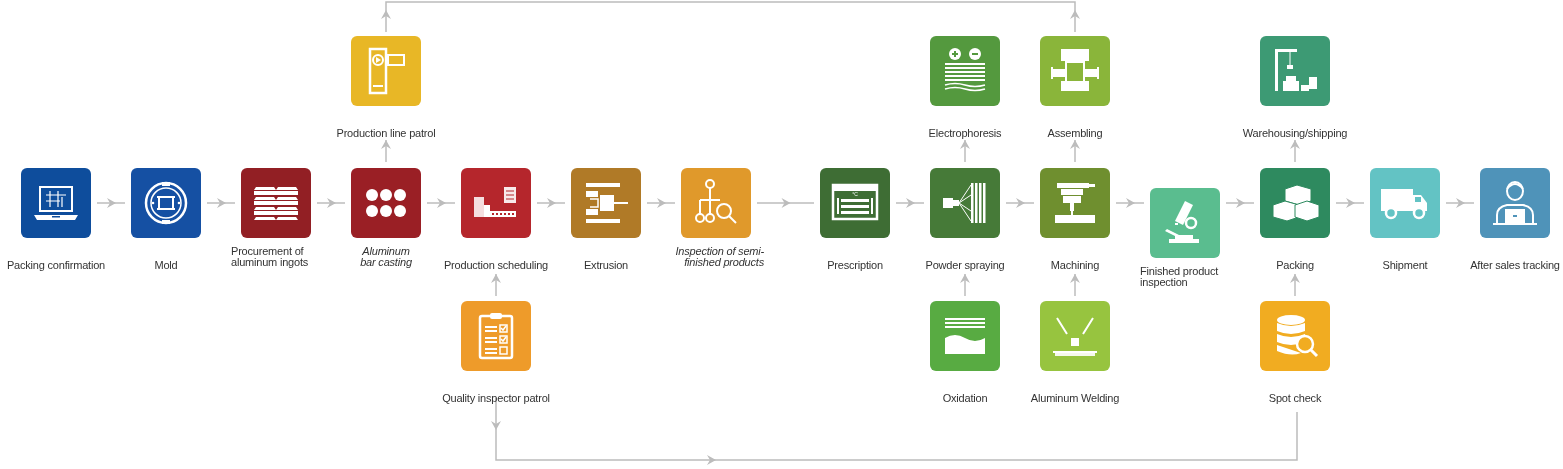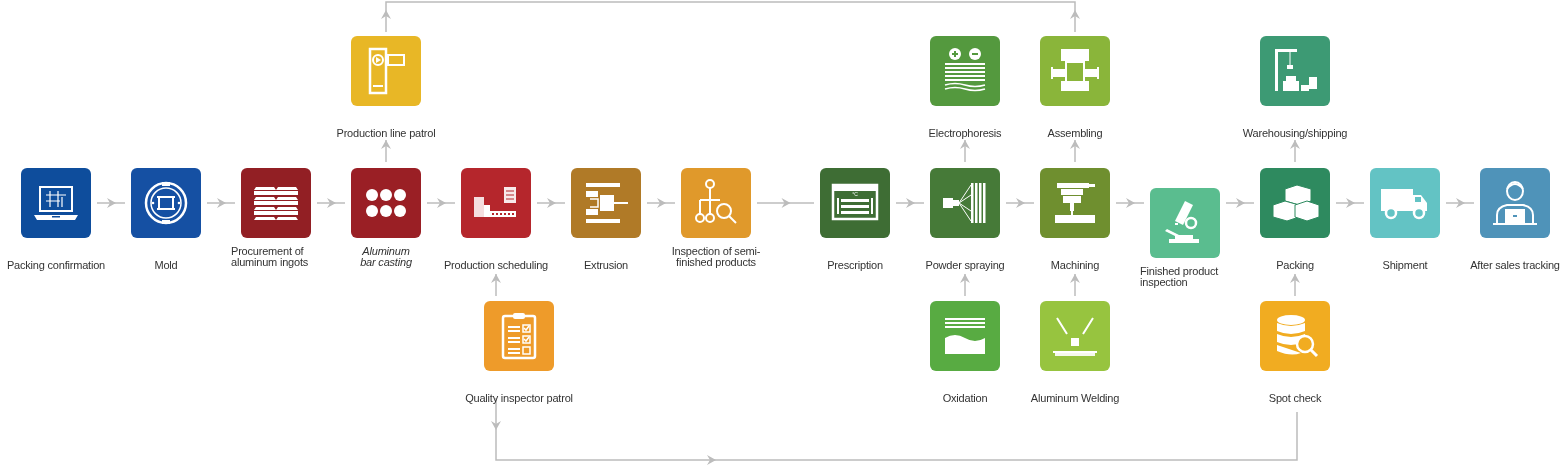--- a/index.html
+++ b/index.html
@@ -165,21 +165,21 @@
           <g stroke="#fff" stroke-width="2" fill="none">
             <circle cx="22" cy="9" r="4"></circle>
             <path d="M22 13v12M12 25h20M12 25v14M22 25v14"></path>
             <circle cx="12" cy="43" r="4"></circle>
             <circle cx="22" cy="43" r="4"></circle>
             <circle cx="36" cy="36" r="7"></circle>
             <path d="M41 41l7 7"></path>
           </g>
         </svg>
       </div>
-      <div class="lbl" style="width: 96px; margin: 8px auto 0px; text-align: center;">Inspection of semi-finished products</div>
+      <div class="lbl" style="width: 96px; margin: 8px auto 0px; text-align: right; font-style: italic;">Inspection of semi-finished products</div>
     </div>
     <div class="node" style="left: 800px; top: 168px;">
       <div class="box" style="background: rgb(62, 109, 52);">
         <svg viewBox="0 0 56 56">
           <rect x="6" y="10" width="44" height="34" fill="none" stroke="#fff" stroke-width="2.5"></rect>
           <rect x="6" y="10" width="44" height="6" fill="#fff"></rect>
           <g fill="#fff">
             <rect x="14" y="24" width="28" height="3"></rect>
             <rect x="14" y="30" width="28" height="3"></rect>
             <rect x="14" y="36" width="28" height="3"></rect>
@@ -338,21 +338,21 @@
             <rect x="16" y="38" width="16" height="10"></rect>
             <rect x="19" y="33" width="10" height="5"></rect>
             <rect x="34" y="42" width="8" height="6"></rect>
             <rect x="42" y="34" width="8" height="12"></rect>
           </g>
           <path d="M23 9v13" stroke="#fff" stroke-width="1"></path>
         </svg>
       </div>
       <div class="lbl">Warehousing/shipping</div>
     </div>
-    <div class="node" style="left: 464px; top: 301px;">
+    <div class="node" style="left: 441px; top: 301px;">
       <div class="box" style="background: rgb(238, 155, 42);">
         <svg viewBox="0 0 56 56">
           <rect x="12" y="8" width="32" height="42" rx="2" fill="none" stroke="#fff" stroke-width="2.5"></rect>
           <rect x="22" y="5" width="12" height="6" rx="2" fill="#fff"></rect>
           <g fill="#fff">
             <rect x="17" y="18" width="12" height="2"></rect>
             <rect x="17" y="22" width="12" height="2"></rect>
             <rect x="17" y="29" width="12" height="2"></rect>
             <rect x="17" y="33" width="12" height="2"></rect>
             <rect x="17" y="40" width="12" height="2"></rect>

